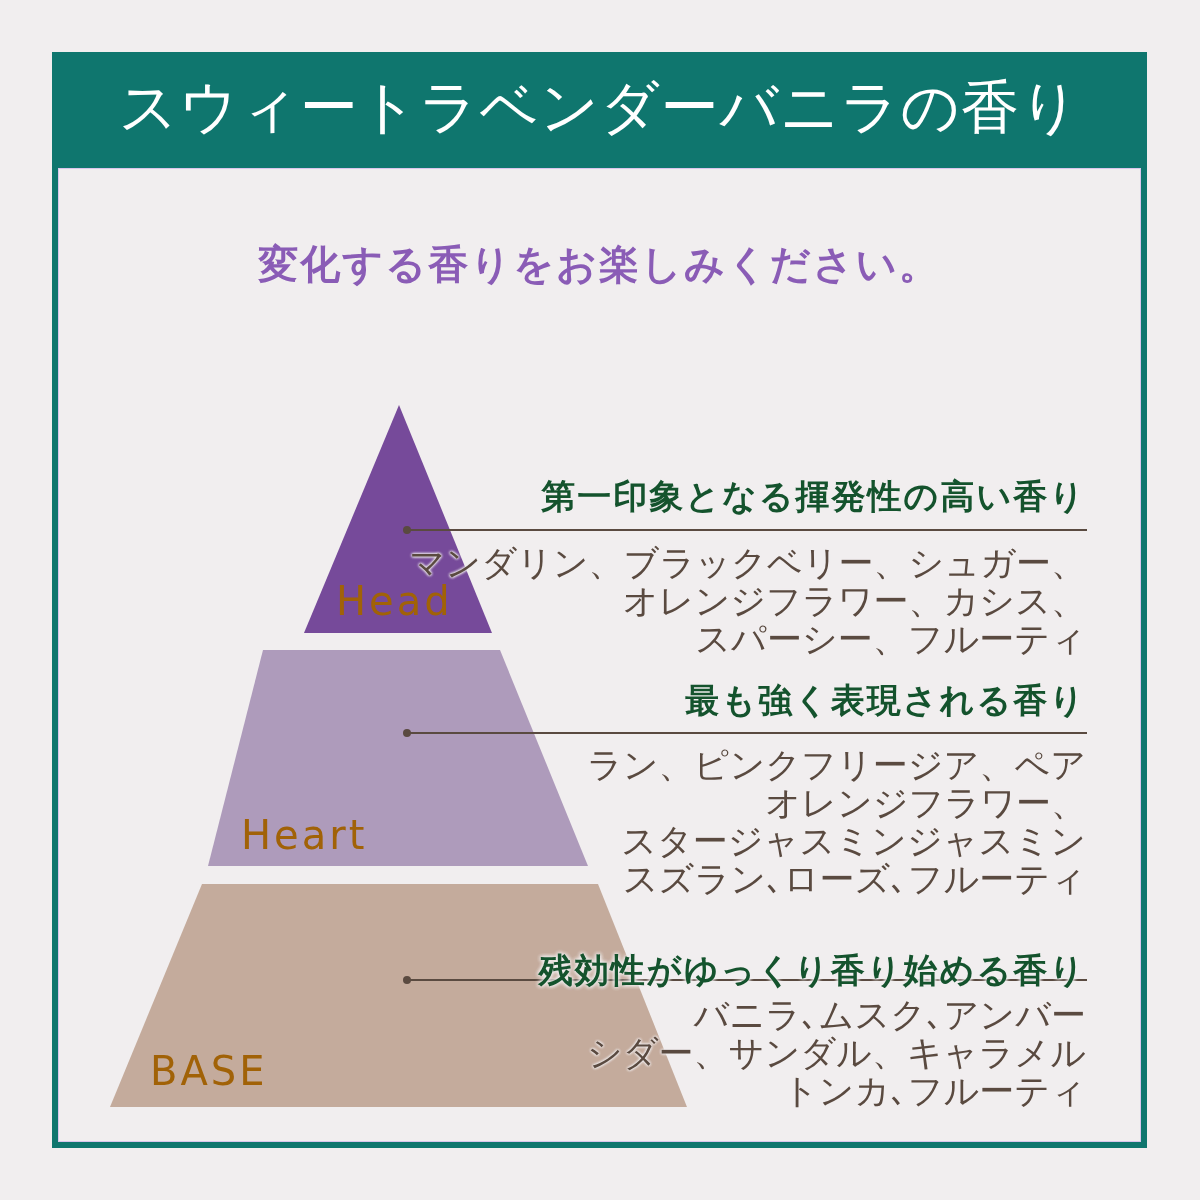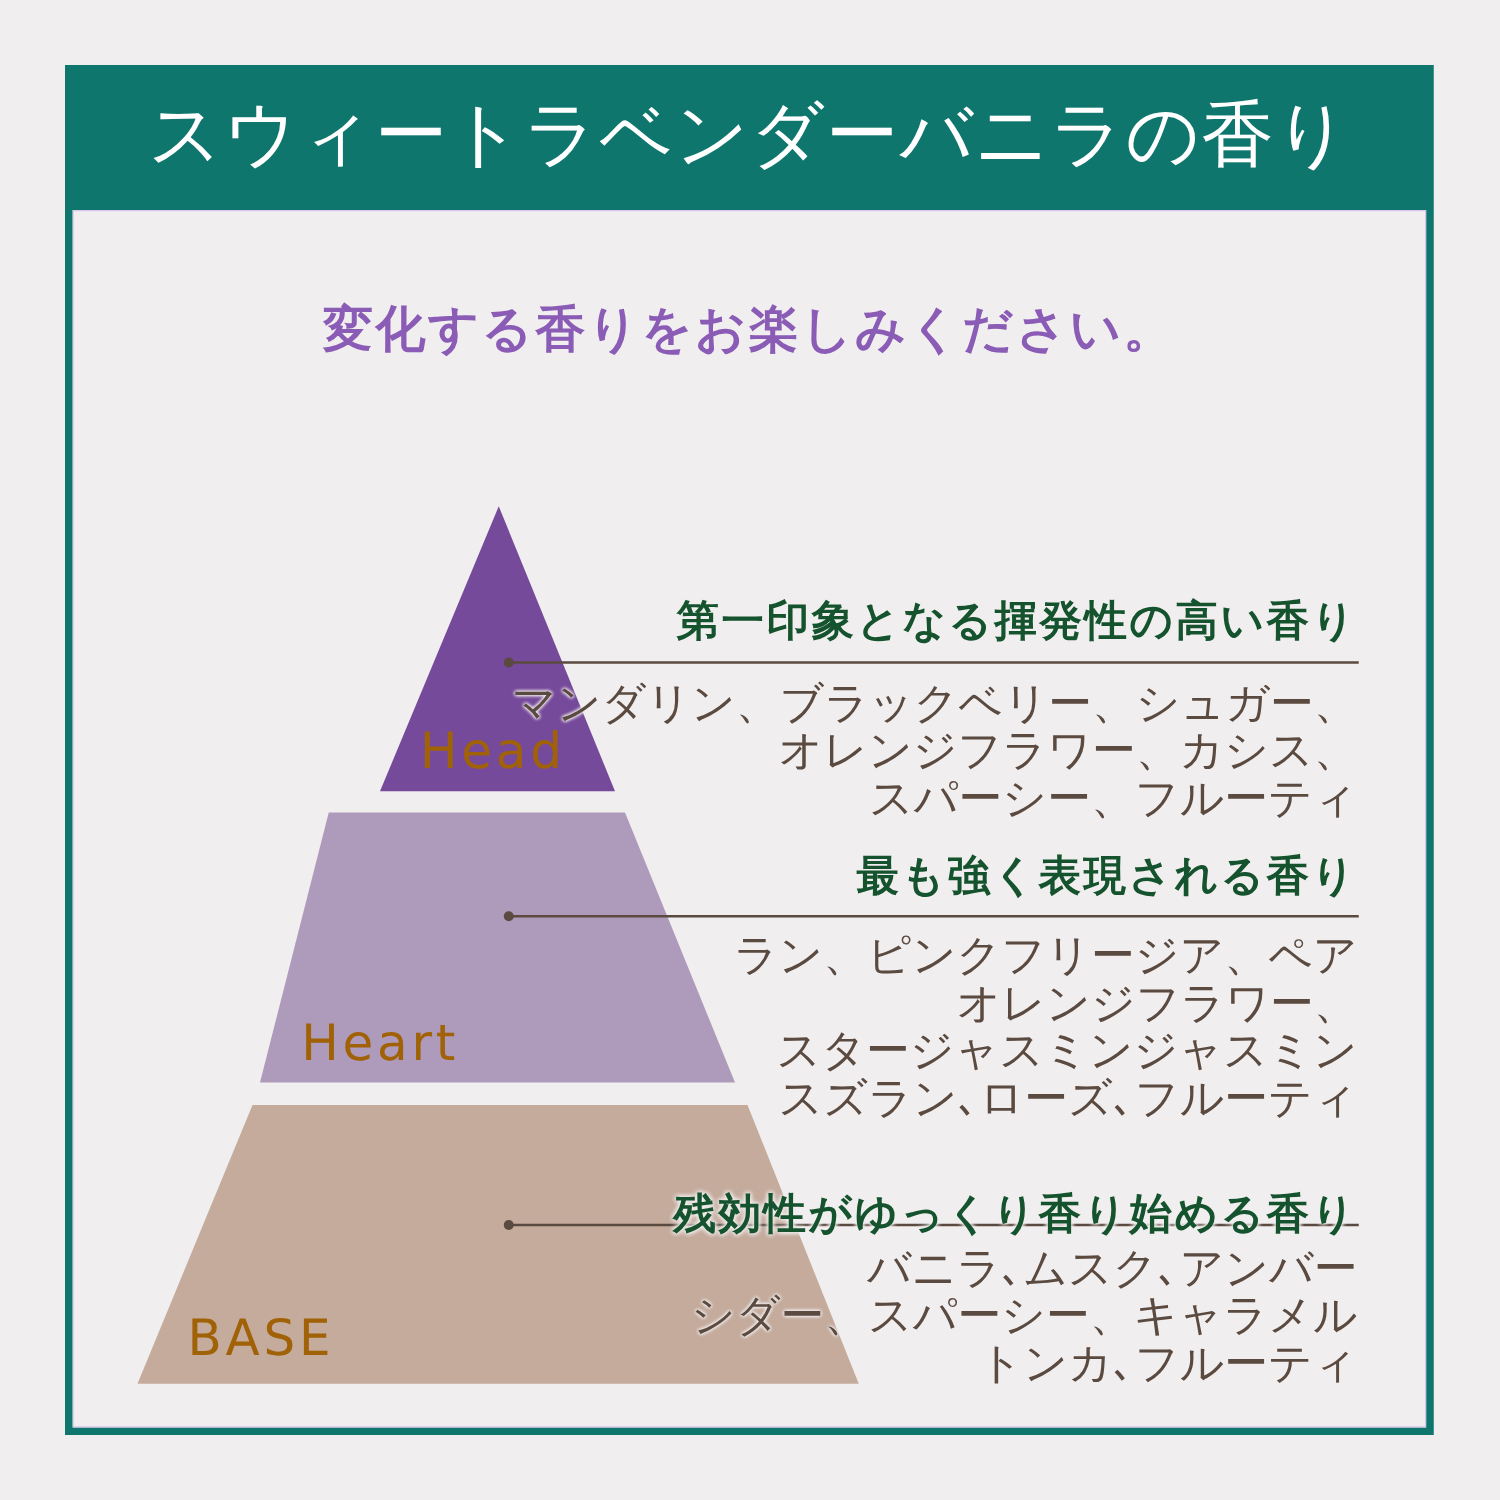--- a/index.html
+++ b/index.html
@@ -101,16 +101,16 @@
     <div class="note-items">オレンジフラワー、</div>
     <div class="note-items">スタージャスミンジャスミン</div>
     <div class="note-items">スズラン､ローズ､フルーティ</div>
   </div>
 
   <div class="note" style="top:918px;margin-top:30px;">
     <div class="note-title">残効性がゆっくり香り始める香り</div>
   </div>
   <div class="note" style="top:996px;">
     <div class="note-items">バニラ､ムスク､アンバー</div>
-    <div class="note-items">シダー、スパーシー、キャラメル</div>
+    <div class="note-items">シダー、サンダル、キャラメル</div>
     <div class="note-items">トンカ､フルーティ</div>
   </div>
 </div>
 
 </body></html>

